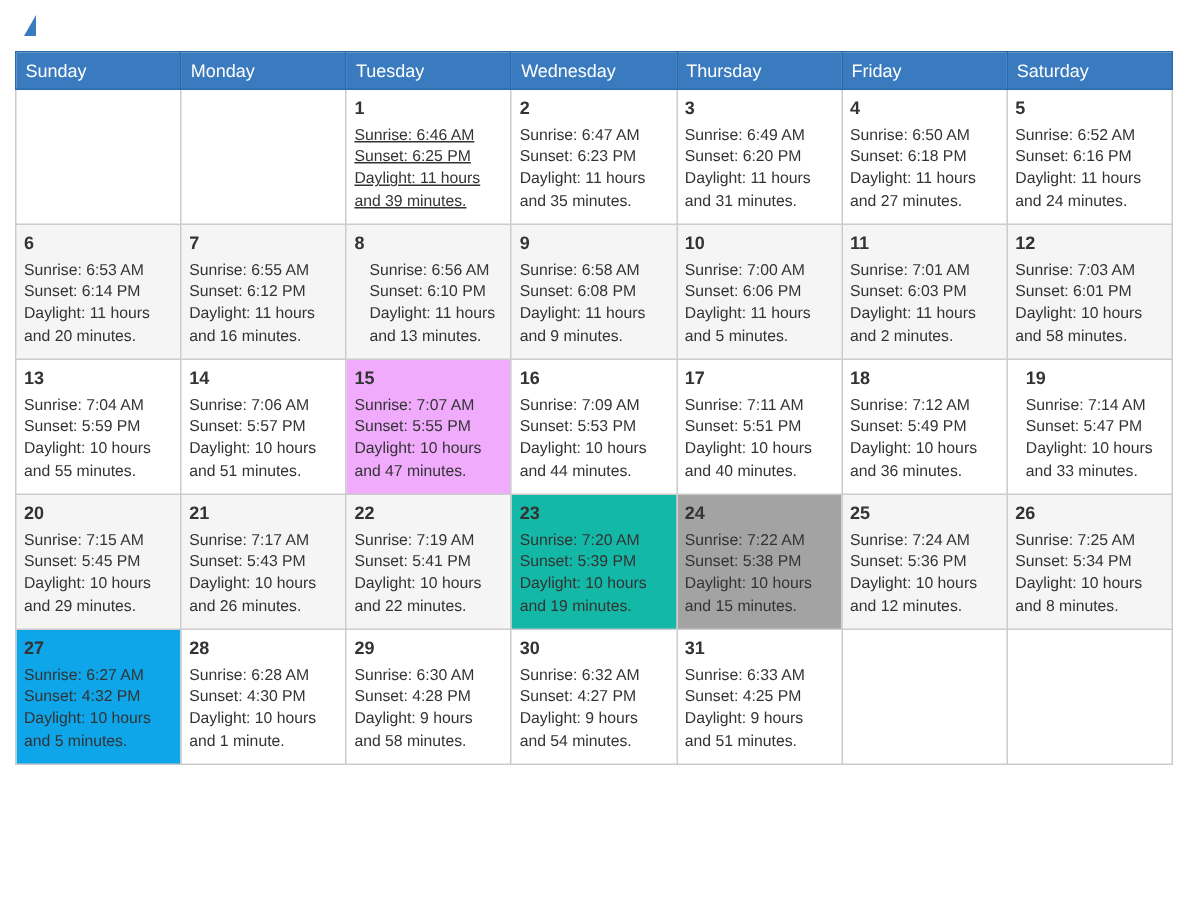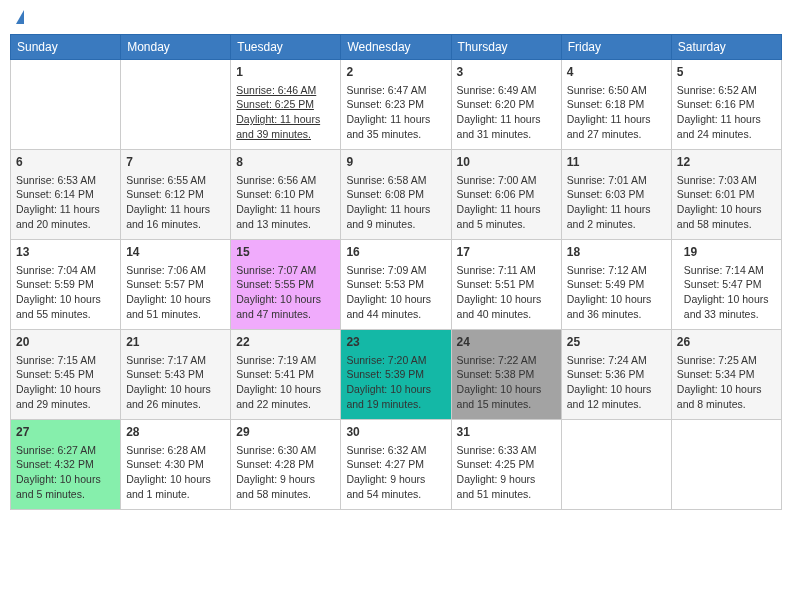--- a/index.html
+++ b/index.html
@@ -173,21 +173,21 @@
 Daylight: 11 hours and 20 minutes.</div>
         </td>
         <td style="background: rgb(245, 245, 245);">
           <span class="day-num">7</span>
           <div class="day-info" style="white-space: pre-line;">Sunrise: 6:55 AM
 Sunset: 6:12 PM
 Daylight: 11 hours and 16 minutes.</div>
         </td>
         <td style="background: rgb(245, 245, 245);">
           <span class="day-num">8</span>
-          <div class="day-info" style="white-space: pre-line;">Sunrise: 6:56 AM
+          <div class="day-info" style="white-space: pre-line; margin-left: 10px;">Sunrise: 6:56 AM
 Sunset: 6:10 PM
 Daylight: 11 hours and 13 minutes.</div>
         </td>
         <td style="background: rgb(245, 245, 245);">
           <span class="day-num">9</span>
           <div class="day-info" style="white-space: pre-line;">Sunrise: 6:58 AM
 Sunset: 6:08 PM
 Daylight: 11 hours and 9 minutes.</div>
         </td>
         <td style="background: rgb(245, 245, 245);">
@@ -291,21 +291,21 @@
 Daylight: 10 hours and 12 minutes.</div>
         </td>
         <td style="background: rgb(245, 245, 245);">
           <span class="day-num">26</span>
           <div class="day-info" style="white-space: pre-line;">Sunrise: 7:25 AM
 Sunset: 5:34 PM
 Daylight: 10 hours and 8 minutes.</div>
         </td>
       </tr>
       <tr>
-        <td style="background: #86efac;">
+        <td style="background: #0ea5e9;">
           <span class="day-num">27</span>
           <div class="day-info" style="white-space: pre-line;">Sunrise: 6:27 AM
 Sunset: 4:32 PM
 Daylight: 10 hours and 5 minutes.</div>
         </td>
         <td style="background: rgb(255, 255, 255);">
           <span class="day-num">28</span>
           <div class="day-info" style="white-space: pre-line;">Sunrise: 6:28 AM
 Sunset: 4:30 PM
 Daylight: 10 hours and 1 minute.</div>

